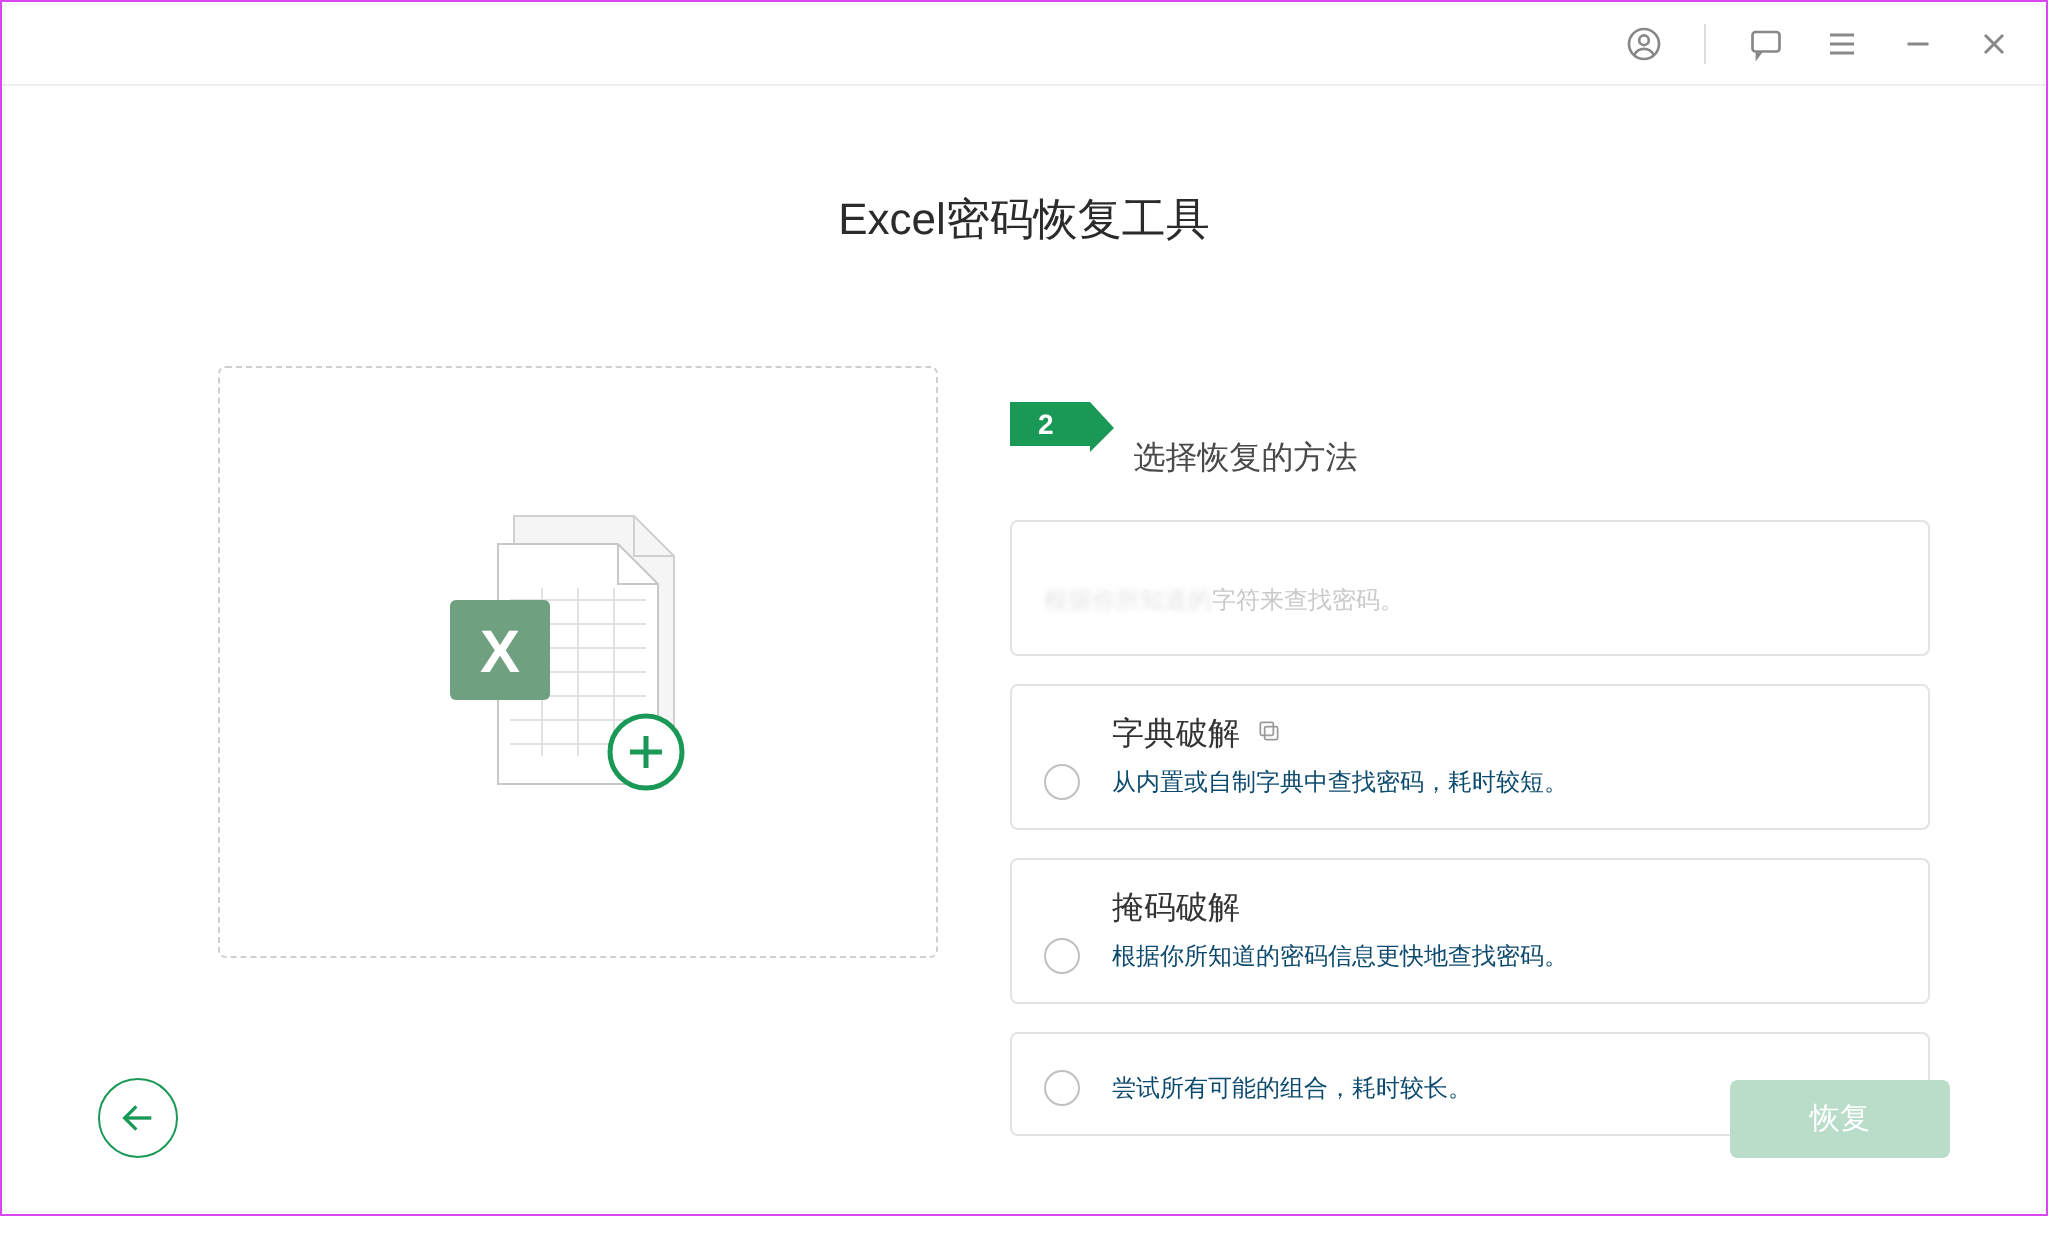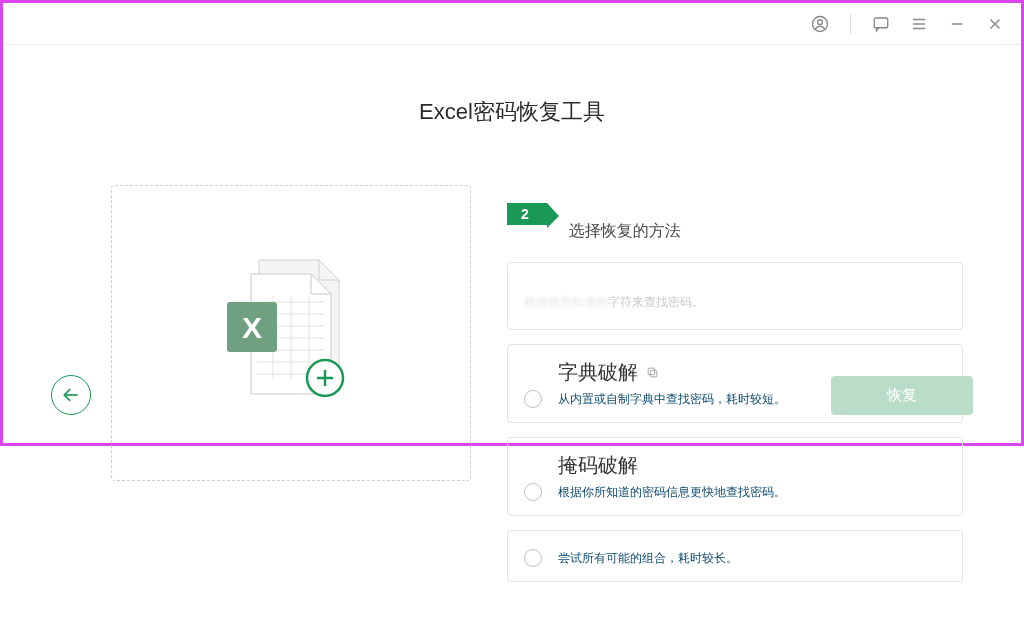--- a/index.html
+++ b/index.html
@@ -1,17 +1,17 @@
 <!DOCTYPE html>
 <html><head>
 <meta charset="utf-8">
 <style>
   * { box-sizing: border-box; margin: 0; padding: 0; }
   html, body { width: 1024px; height: 628px; font-family: "Microsoft YaHei", "PingFang SC", sans-serif; background: #fff; color: #333; }
-  .window { width: 1024px; height: 446px; position: relative; border: 3px solid #d946ef; }
+  .window { width: 1024px; height: 608px; position: relative; border: 1px solid #d946ef; }
   
   .titlebar {
     height: 42px; display: flex; align-items: center; justify-content: flex-end;
     padding: 0 16px; border-bottom: 1px solid #eee; gap: 18px;
   }
   .tb-icon { width: 20px; height: 20px; display: inline-flex; align-items: center; justify-content: center; cursor: pointer; color: #888; }
   .tb-icon svg { width: 18px; height: 18px; }
   .tb-sep { width: 1px; height: 20px; background: #ddd; margin: 0 2px; }
   
   .page-title { text-align: center; font-size: 22px; color: #2b2b2b; margin-top: 52px; font-weight: 500;}
@@ -34,33 +34,33 @@
   .step-title { font-size: 16px; color: #4a4a4a; margin-top: 36px; }
   .method {
     border: 1px solid #e3e3e3; border-radius: 4px; padding: 14px 16px; margin-bottom: 14px;
     display: flex; align-items: flex-end; gap: 16px; cursor: pointer;
   }
   .method.faded .m-title, .method.faded .m-desc { color: #c9c9c9; }
   .radio {
     width: 18px; height: 18px; border: 1.5px solid #c0c0c0; border-radius: 50%; flex-shrink: 0; position: relative;
   }
   .m-text { flex: 1; }
-  .m-title { font-size: 20px; color: #333; display: flex; align-items: center; gap: 8px; }
+  .m-title { font-size: 16px; color: #333; display: flex; align-items: center; gap: 8px; }
   .m-desc { font-size: 12px; color: #0c4a6e; margin-top: 4px; line-height: 1.5; }
   .copy-icon svg { width: 13px; height: 13px; color: #9a9a9a; }
   
   .footer { position: absolute; left: 0; right: 0; bottom: 28px; padding: 0 48px; display: flex; align-items: center; justify-content: space-between; }
   .back-btn {
     width: 40px; height: 40px; border: 1.5px solid #1a9856; border-radius: 50%;
     display: flex; align-items: center; justify-content: center; cursor: pointer; color: #1a9856;
   }
   .back-btn svg { width: 20px; height: 20px; }
   .primary-btn {
     background: #b9ddc9; color: #fff; font-size: 15px; border: none; border-radius: 4px;
-    padding: 10px 56px; cursor: pointer;
+    padding: 10px 40px; cursor: pointer;
   }
 </style>
 </head>
 <body>
 
 <div class="window">
   <div class="titlebar">
     <span class="tb-icon">
       <svg viewBox="0 0 24 24" fill="none" stroke="currentColor" stroke-width="1.8">
           <circle cx="12" cy="12" r="10"></circle>

